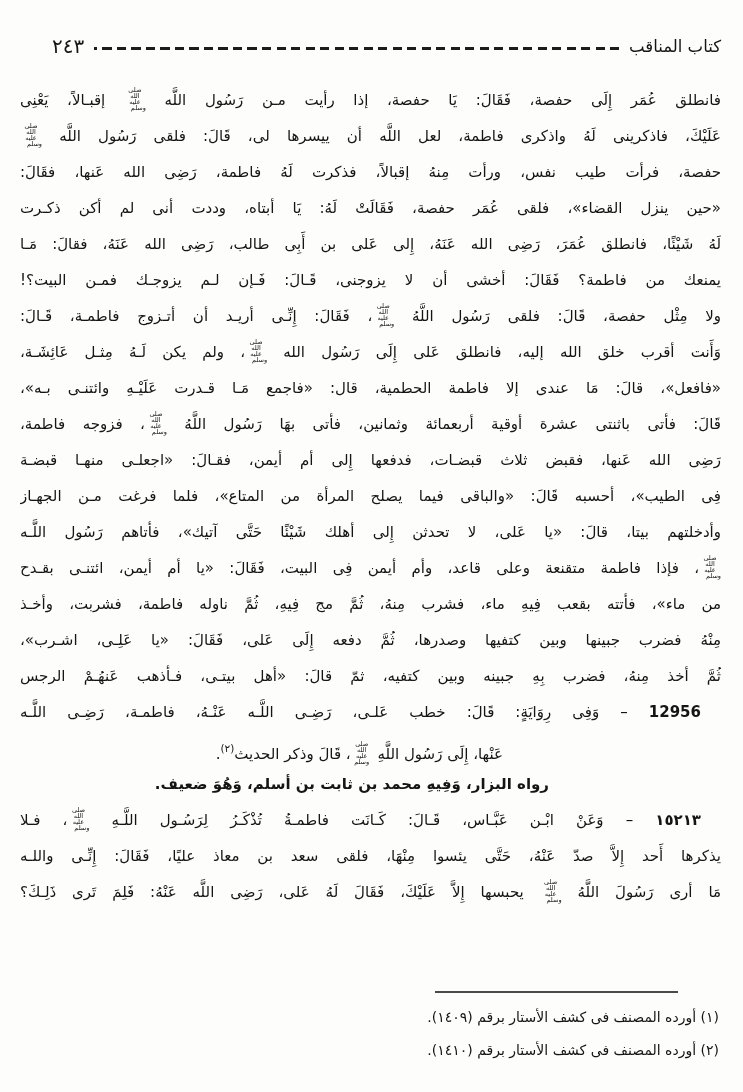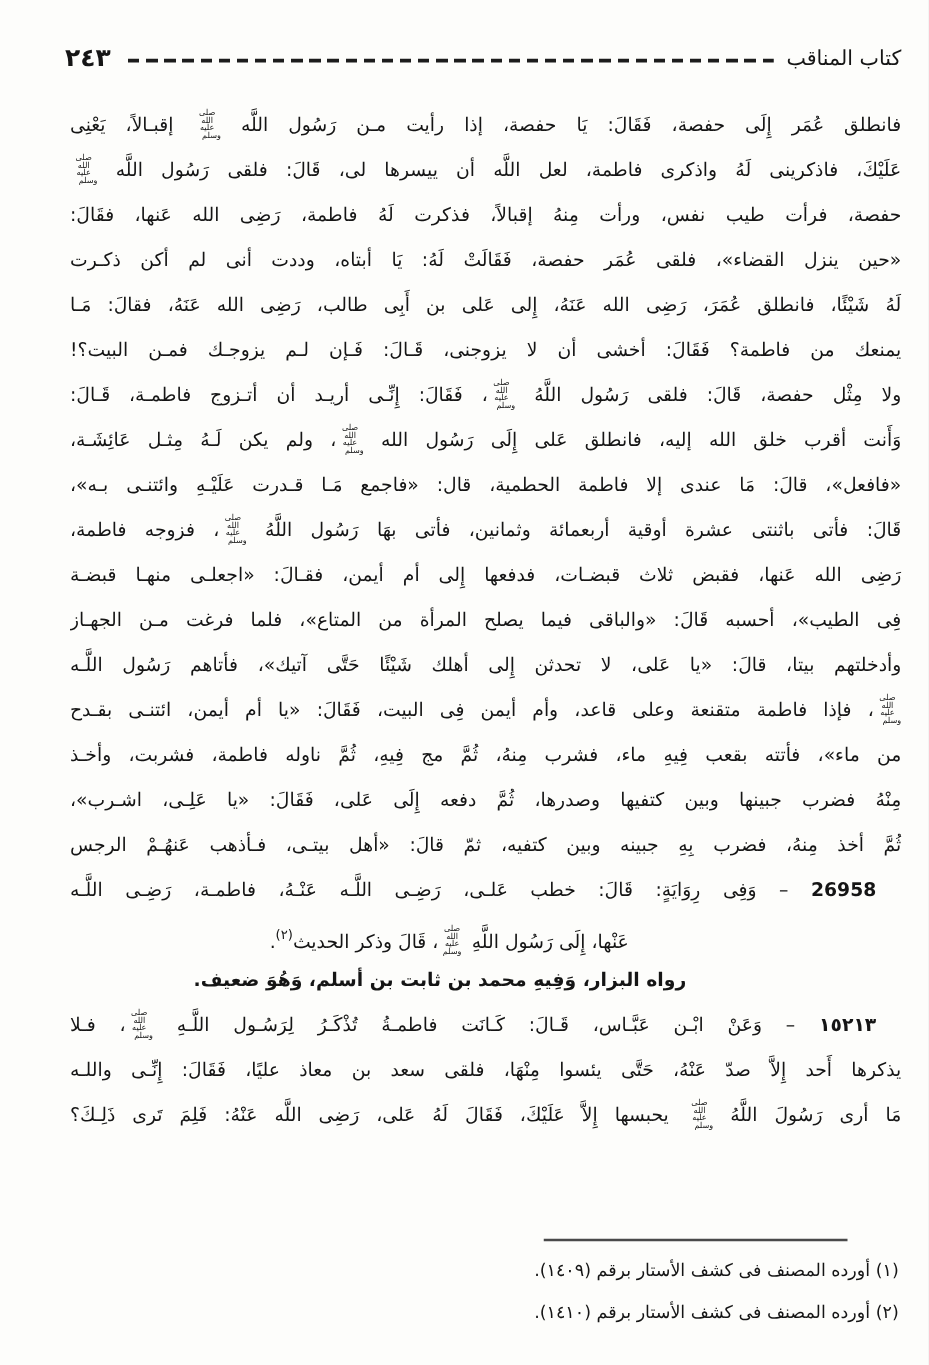--- a/index.html
+++ b/index.html
@@ -14,24 +14,24 @@
     overflow:hidden;
   }
   
   .header{
     position:absolute;top:34px;right:22px;left:52px;
     display:flex;align-items:center;gap:10px;direction:rtl;
   }
   .htitle{font-size:16.5px;white-space:nowrap;}
   .hrule{flex:1;height:2.5px;margin-top:5px;
     background:repeating-linear-gradient(to left,#1c1c1c 0 9px,transparent 9px 14.5px);}
-  .hpagenum{font-size:20px;font-weight:bold;letter-spacing:2px;white-space:nowrap;}
+  .hpagenum{font-size:20px;font-weight:normal;letter-spacing:2px;white-space:nowrap;}
   
   .body{position:absolute;top:82px;right:22px;left:20px;direction:rtl;}
-  .line{height:36px;line-height:36px;font-size:15px;overflow:hidden;margin-left:36px;}
+  .line{height:36px;line-height:36px;font-size:15px;overflow:hidden;}
   .l-justify{text-align:justify;text-align-last:justify;}
   .l-right{text-align:right;}
   .l-hadith{padding-right:20px;}
   .l-indent1{padding-right:218px;}
   .l-indent2{padding-right:172px;font-weight:bold;}
   .hnum{font-weight:bold;}
   .fnref{font-size:10.5px;vertical-align:7px;}
   .saw{
     display:inline-block;width:22px;
     font-size:6.5px;line-height:6px;text-align:center;
@@ -64,21 +64,21 @@
     <div class="line l-justify">وَأَنت أقرب خلق الله إليه، فانطلق عَلى إِلَى رَسُول الله <span class="saw">صلى الله عليه وسلم</span>، ولم يكن لَـهُ مِثـل عَائِشَـة،</div>
     <div class="line l-justify">«فافعل»، قالَ: مَا عندى إلا فاطمة الحطمية، قال: «فاجمع مَـا قـدرت عَلَيْـهِ وائتنـى بـه»،</div>
     <div class="line l-justify">قَالَ: فأتى باثنتى عشرة أوقية أربعمائة وثمانين، فأتى بهَا رَسُول اللَّهُ <span class="saw">صلى الله عليه وسلم</span>، فزوجه فاطمة،</div>
     <div class="line l-justify">رَضِى الله عَنها، فقبض ثلاث قبضـات، فدفعها إِلى أم أيمن، فقـالَ: «اجعلـى منهـا قبضـة</div>
     <div class="line l-justify">فِى الطيب»، أحسبه قَالَ: «والباقى فيما يصلح المرأة من المتاع»، فلما فرغت مـن الجهـاز</div>
     <div class="line l-justify">وأدخلتهم بيتا، قالَ: «يا عَلى، لا تحدثن إِلى أهلك شَيْئًا حَتَّى آتيك»، فأتاهم رَسُول اللَّـه</div>
     <div class="line l-justify"><span class="saw">صلى الله عليه وسلم</span>، فإذا فاطمة متقنعة وعلى قاعد، وأم أيمن فِى البيت، فَقَالَ: «يا أم أيمن، ائتنـى بقـدح</div>
     <div class="line l-justify">من ماء»، فأتته بقعب فِيهِ ماء، فشرب مِنهُ، ثُمَّ مج فِيهِ، ثُمَّ ناوله فاطمة، فشربت، وأخـذ</div>
     <div class="line l-justify">مِنْهُ فضرب جبينها وبين كتفيها وصدرها، ثُمَّ دفعه إِلَى عَلى، فَقَالَ: «يا عَلِـى، اشـرب»،</div>
     <div class="line l-justify">ثُمَّ أخذ مِنهُ، فضرب بِهِ جبينه وبين كتفيه، ثمّ قالَ: «أهل بيتـى، فـأذهب عَنهُـمْ الرجس</div>
-    <div class="line l-justify l-hadith"><span class="hnum">26958</span> <span>– وَفِى رِوَايَةٍ: قَالَ: خطب عَلـى، رَضِـى اللَّـه عَنْـهُ، فاطمـة، رَضِـى اللَّـه</span></div>
+    <div class="line l-justify l-hadith"><span class="hnum">12956</span> <span>– وَفِى رِوَايَةٍ: قَالَ: خطب عَلـى، رَضِـى اللَّـه عَنْـهُ، فاطمـة، رَضِـى اللَّـه</span></div>
     <div class="line l-right l-indent1"><span>عَنْها، إِلَى رَسُول اللَّهِ <span class="saw">صلى الله عليه وسلم</span>، قَالَ وذكر الحديث</span><sup class="fnref">(٢)</sup><span>.</span></div>
     <div class="line l-right l-indent2">رواه البزار، وَفِيهِ محمد بن ثابت بن أسلم، وَهُوَ ضعيف.</div>
     <div class="line l-justify l-hadith"><span class="hnum">١٥٢١٣</span> <span>– وَعَنْ ابْـن عَبَّـاس، قَـالَ: كَـانَت فاطمـةُ تُذْكَـرُ لِرَسُـول اللَّـهِ <span class="saw">صلى الله عليه وسلم</span>، فـلا</span></div>
     <div class="line l-justify">يذكرها أَحد إِلاَّ صدّ عَنْهُ، حَتَّى يئسوا مِنْهَا، فلقى سعد بن معاذ عليًا، فَقَالَ: إِنِّـى واللـه</div>
     <div class="line l-justify">مَا أرى رَسُولَ اللَّهُ <span class="saw">صلى الله عليه وسلم</span> يحبسها إِلاَّ عَلَيْكَ، فَقَالَ لَهُ عَلى، رَضِى اللَّه عَنْهُ: فَلِمَ تَرى ذَلِـكَ؟</div>
   </div>
 
   <div class="fnsep"></div>
 
   <div class="footnotes">

